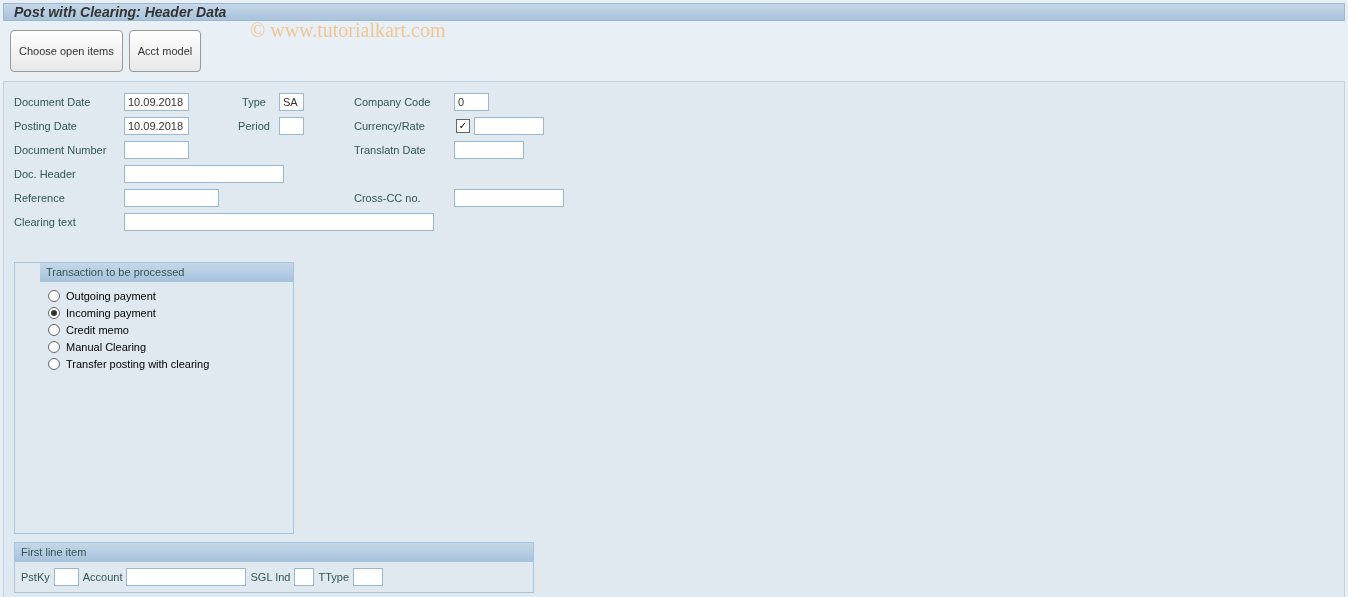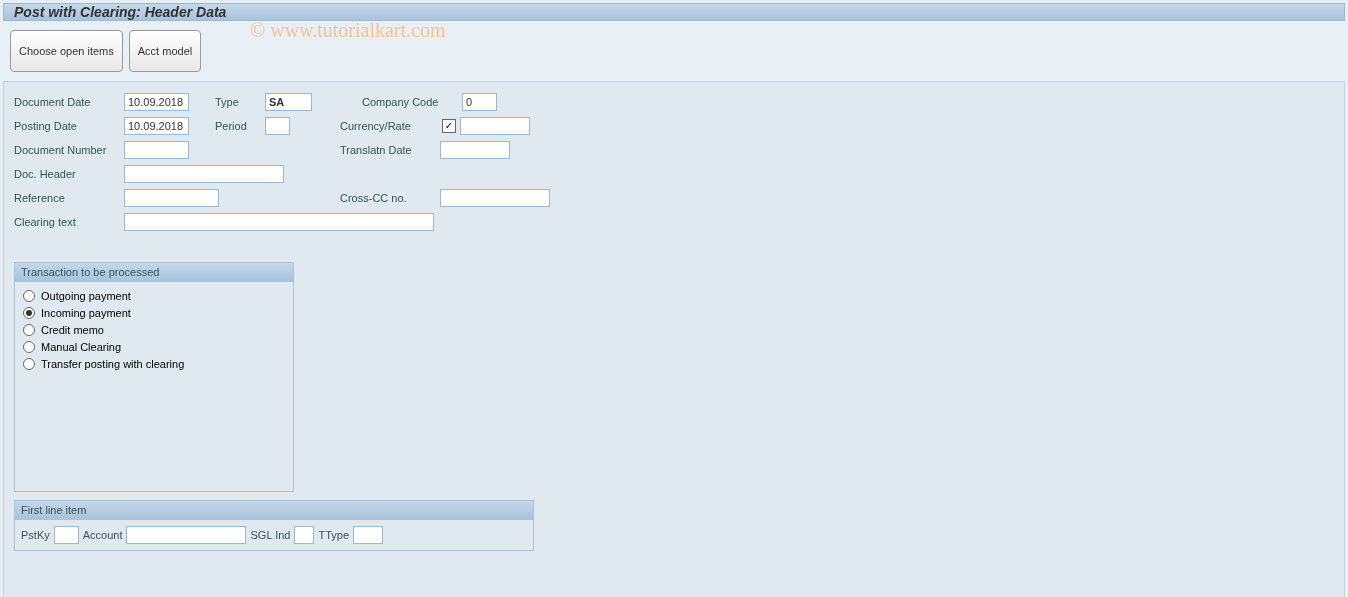--- a/index.html
+++ b/index.html
@@ -58,21 +58,21 @@
       padding: 10px;
       height: 530px;
     }
     .form-row {
       display: flex;
       align-items: center;
       margin-bottom: 4px;
       height: 20px;
     }
     .col1-label { width: 110px; color: #355; }
-    .col2-label { width: 50px; margin-left: 26px; color: #355; }
+    .col2-label { width: 50px; margin-left: 40px; color: #355; text-align: center; }
     .col3-label { width: 100px; margin-left: 50px; color: #355; }
     
     input[type="text"] {
       border: 1px solid #9bb8d3;
       background: #fff;
       height: 18px;
       padding: 1px 3px;
       font-size: 11px;
       color: #333;
     }
@@ -124,21 +124,22 @@
     }
     .radio.selected::after {
       content: "";
       width: 6px;
       height: 6px;
       border-radius: 50%;
       background: #333;
     }
     
     .group-box.tall {
-      height: 230px;
+      height: 272px;
+      padding-left: 25px;
     }
     
     .line-item-box {
       border: 1px solid #a8c3dc;
       margin-top: 8px;
       width: 520px;
       background: #dfe9ef;
     }
     .line-item-body {
       padding: 6px;
@@ -160,21 +161,21 @@
   <button class="btn">Acct model</button>
   <div class="watermark">© www.tutorialkart.com</div>
 </div>
 
 <div class="main-area">
 
   <div class="form-row">
     <span class="col1-label">Document Date</span>
     <input type="text" style="width: 65px;" value="10.09.2018">
     <span class="col2-label">Type</span>
-    <input type="text" style="width: 47px; font-weight: bold;" value="SA">
+    <input type="text" style="width: 25px;" value="SA">
     <span class="col3-label">Company Code</span>
     <input type="text" style="width: 35px;" value="0">
   </div>
 
   <div class="form-row">
     <span class="col1-label">Posting Date</span>
     <input type="text" style="width: 65px;" value="10.09.2018">
     <span class="col2-label">Period</span>
     <input type="text" style="width: 25px;" value="">
     <span class="col3-label">Currency/Rate</span>

